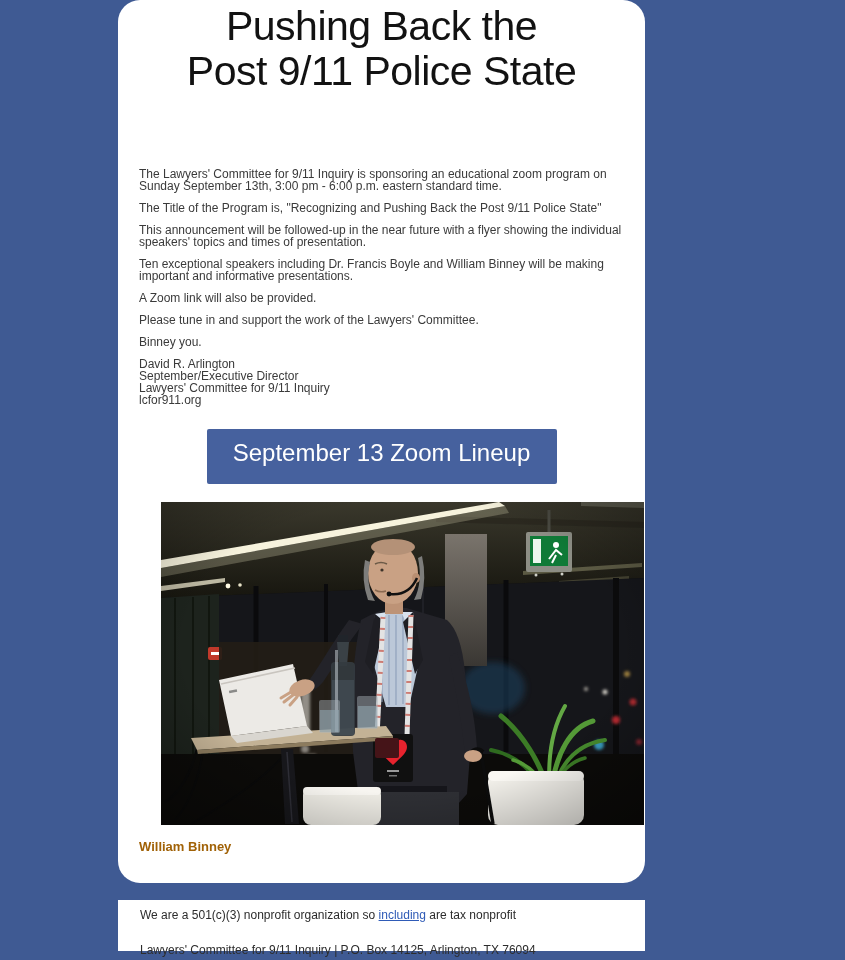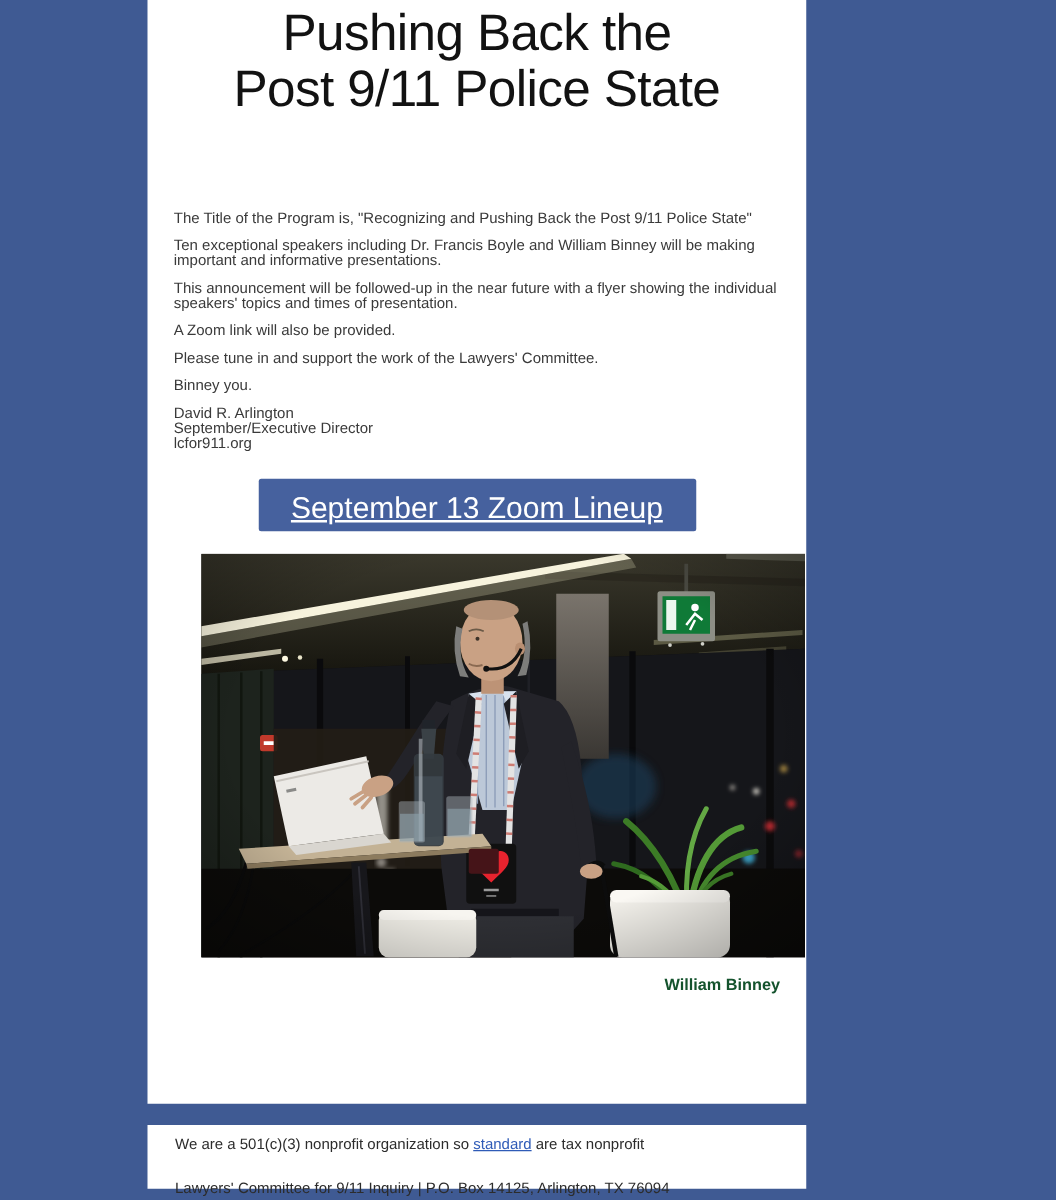--- a/index.html
+++ b/index.html
@@ -14,73 +14,76 @@
   *{box-sizing:border-box;}
   html,body{margin:0;padding:0;}
   body{
     width:845px;height:960px;position:relative;overflow:hidden;
     background:var(--page-background);
     font-family:"Liberation Sans",sans-serif;
   }
   .email-card{
     position:absolute;left:118px;top:0;width:527px;height:883px;
     background:var(--card);
+    border-radius:22px;
   }
   .page-title{
     margin:0;padding-top:4px;text-align:center;font-weight:400;
     font-size:41px;line-height:45px;color:var(--title-text);letter-spacing:-0.5px;
   }
   .page-title span{display:block;}
   .content{padding:74px 21px 0 21px;}
   .body-text{
     margin:0 0 10px;font-size:12px;line-height:12px;color:var(--body-text);
   }
   .signature div{
     font-size:12px;line-height:12px;color:var(--body-text);
   }
   .cta-wrap{text-align:center;margin-top:23px;}
   .cta-button{
-    display:inline-block;width:350px;height:42px;line-height:47px;
+    display:inline-block;width:350px;height:55px;line-height:47px;
     background:var(--button);color:var(--button-text);
-    font-size:24px;text-align:center;text-decoration:underline;
+    font-size:24px;text-align:center;
     border-radius:2px;cursor:pointer;
   }
   .photo-wrap{margin:18px 0 0 22px;width:483px;height:323px;font-size:0;}
   .photo-caption{
-    margin-top:14px;text-align:right;font-size:13px;font-weight:bold;color:#14532d;
+    margin-top:14px;text-align:left;font-size:13px;font-weight:bold;color:#a16207;
   }
   .footer-card{
     position:absolute;left:118px;top:900px;width:527px;height:51px;
     background:var(--card);padding:8px 20px 0 22px;
   }
   .footer-line{font-size:12px;line-height:15px;color:#2c2c2c;}
   .footer-line + .footer-line{margin-top:20px;}
   .footer-link{color:var(--link);text-decoration:underline;cursor:pointer;}
 </style>
 </head>
 <body>
 
 <div class="email-card">
 
   <h1 class="page-title">
     <span>Pushing Back the</span>
     <span>Post 9/11 Police State</span>
   </h1>
 
   <div class="content">
+    <p class="body-text">The Lawyers' Committee for 9/11 Inquiry is sponsoring an educational zoom program on Sunday September 13th, 3:00 pm - 6:00 p.m. eastern standard time.</p>
     <p class="body-text">The Title of the Program is, "Recognizing and Pushing Back the Post 9/11 Police State"</p>
+    <p class="body-text">This announcement will be followed-up in the near future with a flyer showing the individual speakers' topics and times of presentation.</p>
     <p class="body-text">Ten exceptional speakers including Dr. Francis Boyle and William Binney will be making important and informative presentations.</p>
-    <p class="body-text">This announcement will be followed-up in the near future with a flyer showing the individual speakers' topics and times of presentation.</p>
     <p class="body-text">A Zoom link will also be provided.</p>
     <p class="body-text">Please tune in and support the work of the Lawyers' Committee.</p>
     <p class="body-text">Binney you.</p>
 
     <div class="signature">
       <div>David R. Arlington</div>
       <div>September/Executive Director</div>
+      <div>Lawyers' Committee for 9/11 Inquiry</div>
       <div>lcfor911.org</div>
     </div>
 
     <div class="cta-wrap">
       <a class="cta-button">September 13 Zoom Lineup</a>
     </div>
 
     <div class="photo-wrap">
       
       <svg width="483" height="323" viewBox="0 0 483 323">
@@ -290,16 +293,16 @@
         <rect x="0" y="0" width="483" height="323" fill="url(#gVig)"></rect>
       </svg>
     </div>
 
     <div class="photo-caption">William Binney</div>
   </div>
 </div>
 
 <div class="footer-card">
   <div class="footer-line">
-    <span>We are a 501(c)(3) nonprofit organization so </span><a class="footer-link">standard</a><span> are tax nonprofit</span>
+    <span>We are a 501(c)(3) nonprofit organization so </span><a class="footer-link">including</a><span> are tax nonprofit</span>
   </div>
   <div class="footer-line">Lawyers' Committee for 9/11 Inquiry | P.O. Box 14125, Arlington, TX 76094</div>
 </div>
 
 </body></html>

